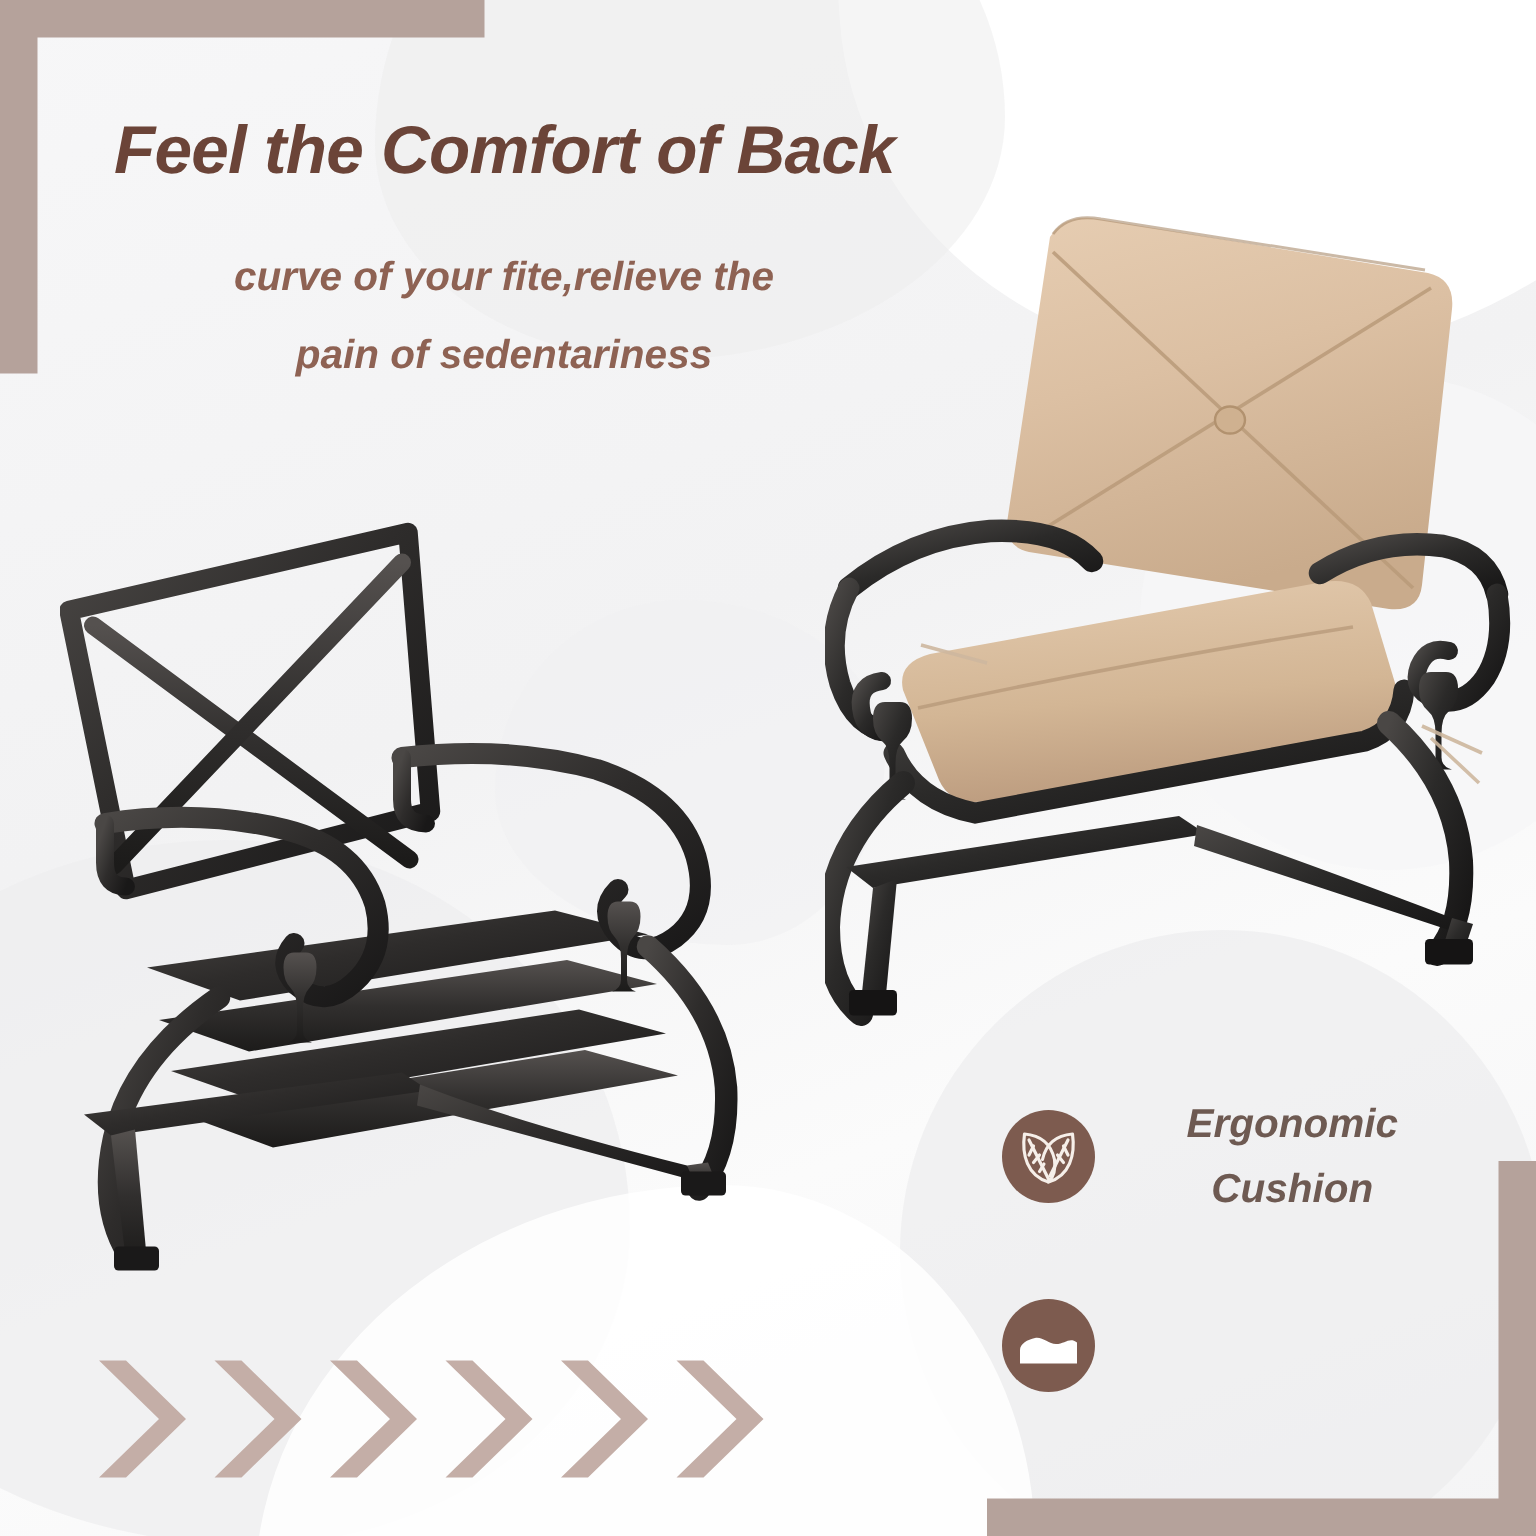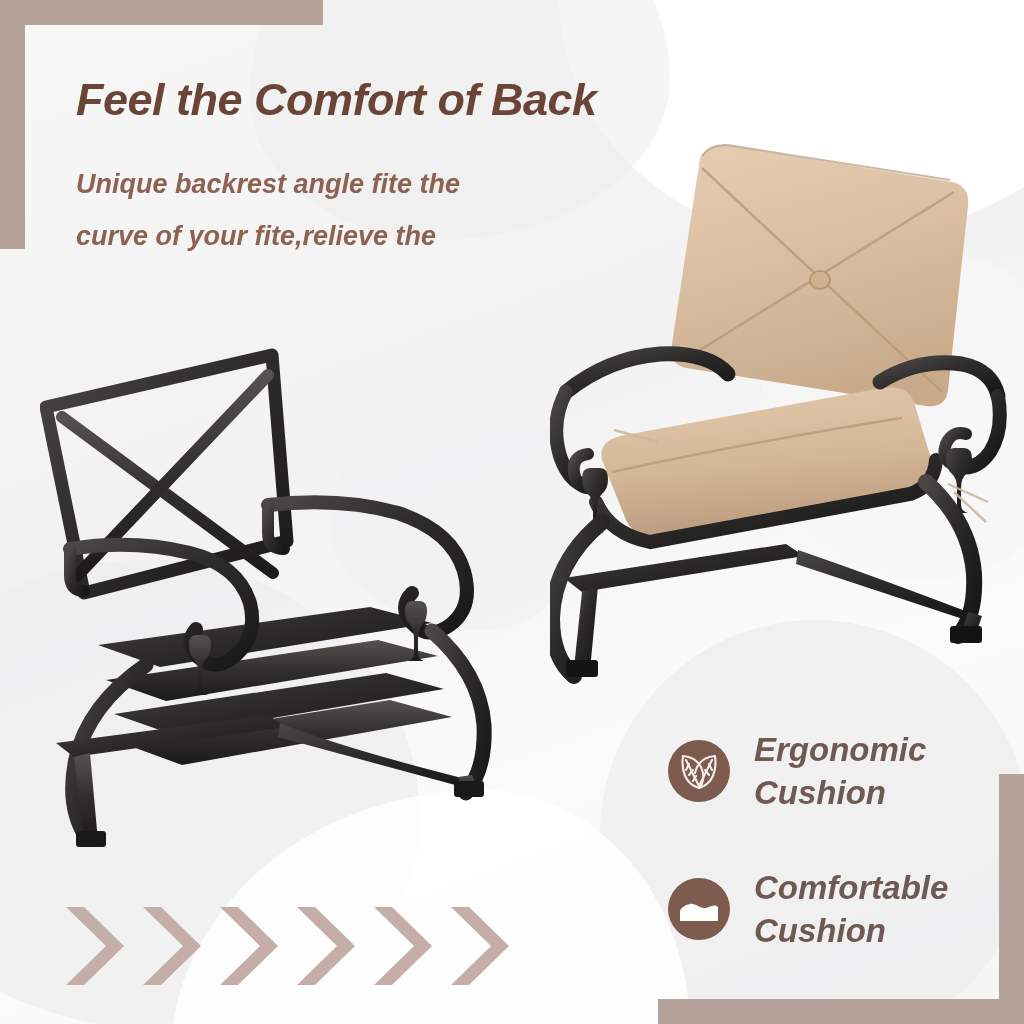--- a/index.html
+++ b/index.html
@@ -8,20 +8,21 @@
     font-family: "Liberation Sans", sans-serif;
     background:#ffffff;
     overflow:hidden;
   }
   .canvas {
     position:relative;
     width:1024px; height:1024px;
     background:
       linear-gradient(160deg,#f7f7f8 0%,#f2f2f3 42%,#fbfbfb 70%,#f4f4f5 100%);
     overflow:hidden;
+    text-align:center;
   }
 
   
   .blob { position:absolute; border-radius:50%; pointer-events:none; }
   .blob-a { left:560px; top:-230px; width:620px; height:470px;
             background:#ffffff; opacity:.95;
             border-radius:0 0 62% 48% / 0 0 70% 58%; transform:rotate(-4deg); }
   .blob-b { left:250px; top:-120px; width:420px; height:360px;
             background:#ececed; opacity:.55;
             border-radius:50% 50% 55% 45% / 60% 55% 45% 40%; }
@@ -65,21 +66,21 @@
 
   
   .features { position:absolute; left:668px; top:728px; width:310px; }
   .feature { display:flex; align-items:center; margin-bottom:52px; }
   .badge {
     width:62px; height:62px; border-radius:50%; background:#7d5b4f;
     flex:0 0 62px; position:relative; margin-right:24px;
   }
   .badge svg { position:absolute; left:0; top:0; }
   .feature-label {
-    font-size:33px; font-weight:bold; font-style:italic;
+    font-size:27px; font-weight:bold; font-style:italic;
     color:#6e5a52; line-height:43px; width:215px;
   }
   .feature-label div { white-space:nowrap; }
 
   
   .chair { position:absolute; }
   .chair-frame { left:40px; top:345px; width:470px; height:510px; }
   .chair-cushion { left:550px; top:130px; width:460px; height:560px; }
 </style>
 </head>
@@ -96,22 +97,22 @@
   <div class="blob blob-g"></div>
 
   <div class="corner corner-tl-h"></div>
   <div class="corner corner-tl-v"></div>
   <div class="corner corner-br-v"></div>
   <div class="corner corner-br-h"></div>
 
   <div class="headline">Feel the Comfort of Back</div>
 
   <div class="subhead">
-    <div>Unique backrest angle fite the</div>
     <div>curve of your fite,relieve the</div>
+    <div>pain of sedentariness</div>
   </div>
 
   <svg class="chair chair-frame" viewBox="0 0 470 510">
     <defs>
       <linearGradient id="mt" x1="0" y1="0" x2="1" y2="1">
         <stop offset="0%" stop-color="#4a4745"></stop>
         <stop offset="45%" stop-color="#2e2c2b"></stop>
         <stop offset="100%" stop-color="#191818"></stop>
       </linearGradient>
       <linearGradient id="mt2" x1="0" y1="0" x2="0" y2="1">
@@ -282,21 +283,17 @@
         <div>Cushion</div>
       </div>
     </div>
 
     <div class="feature">
       <div class="badge">
         <svg width="62" height="62" viewBox="0 0 62 62">
           <path d="M12,43 L12,34 C12,30 17,27 22,26 C27,25 31,30 36,30 C42,30 45,25 50,29 L50,43 Z" fill="#ffffff"></path>
         </svg>
       </div>
-      <div class="feature-label">
-        <div>Comfortable</div>
-        <div>Cushion</div>
-      </div>
     </div>
 
   </div>
 
 </div>
 
 </body></html>

